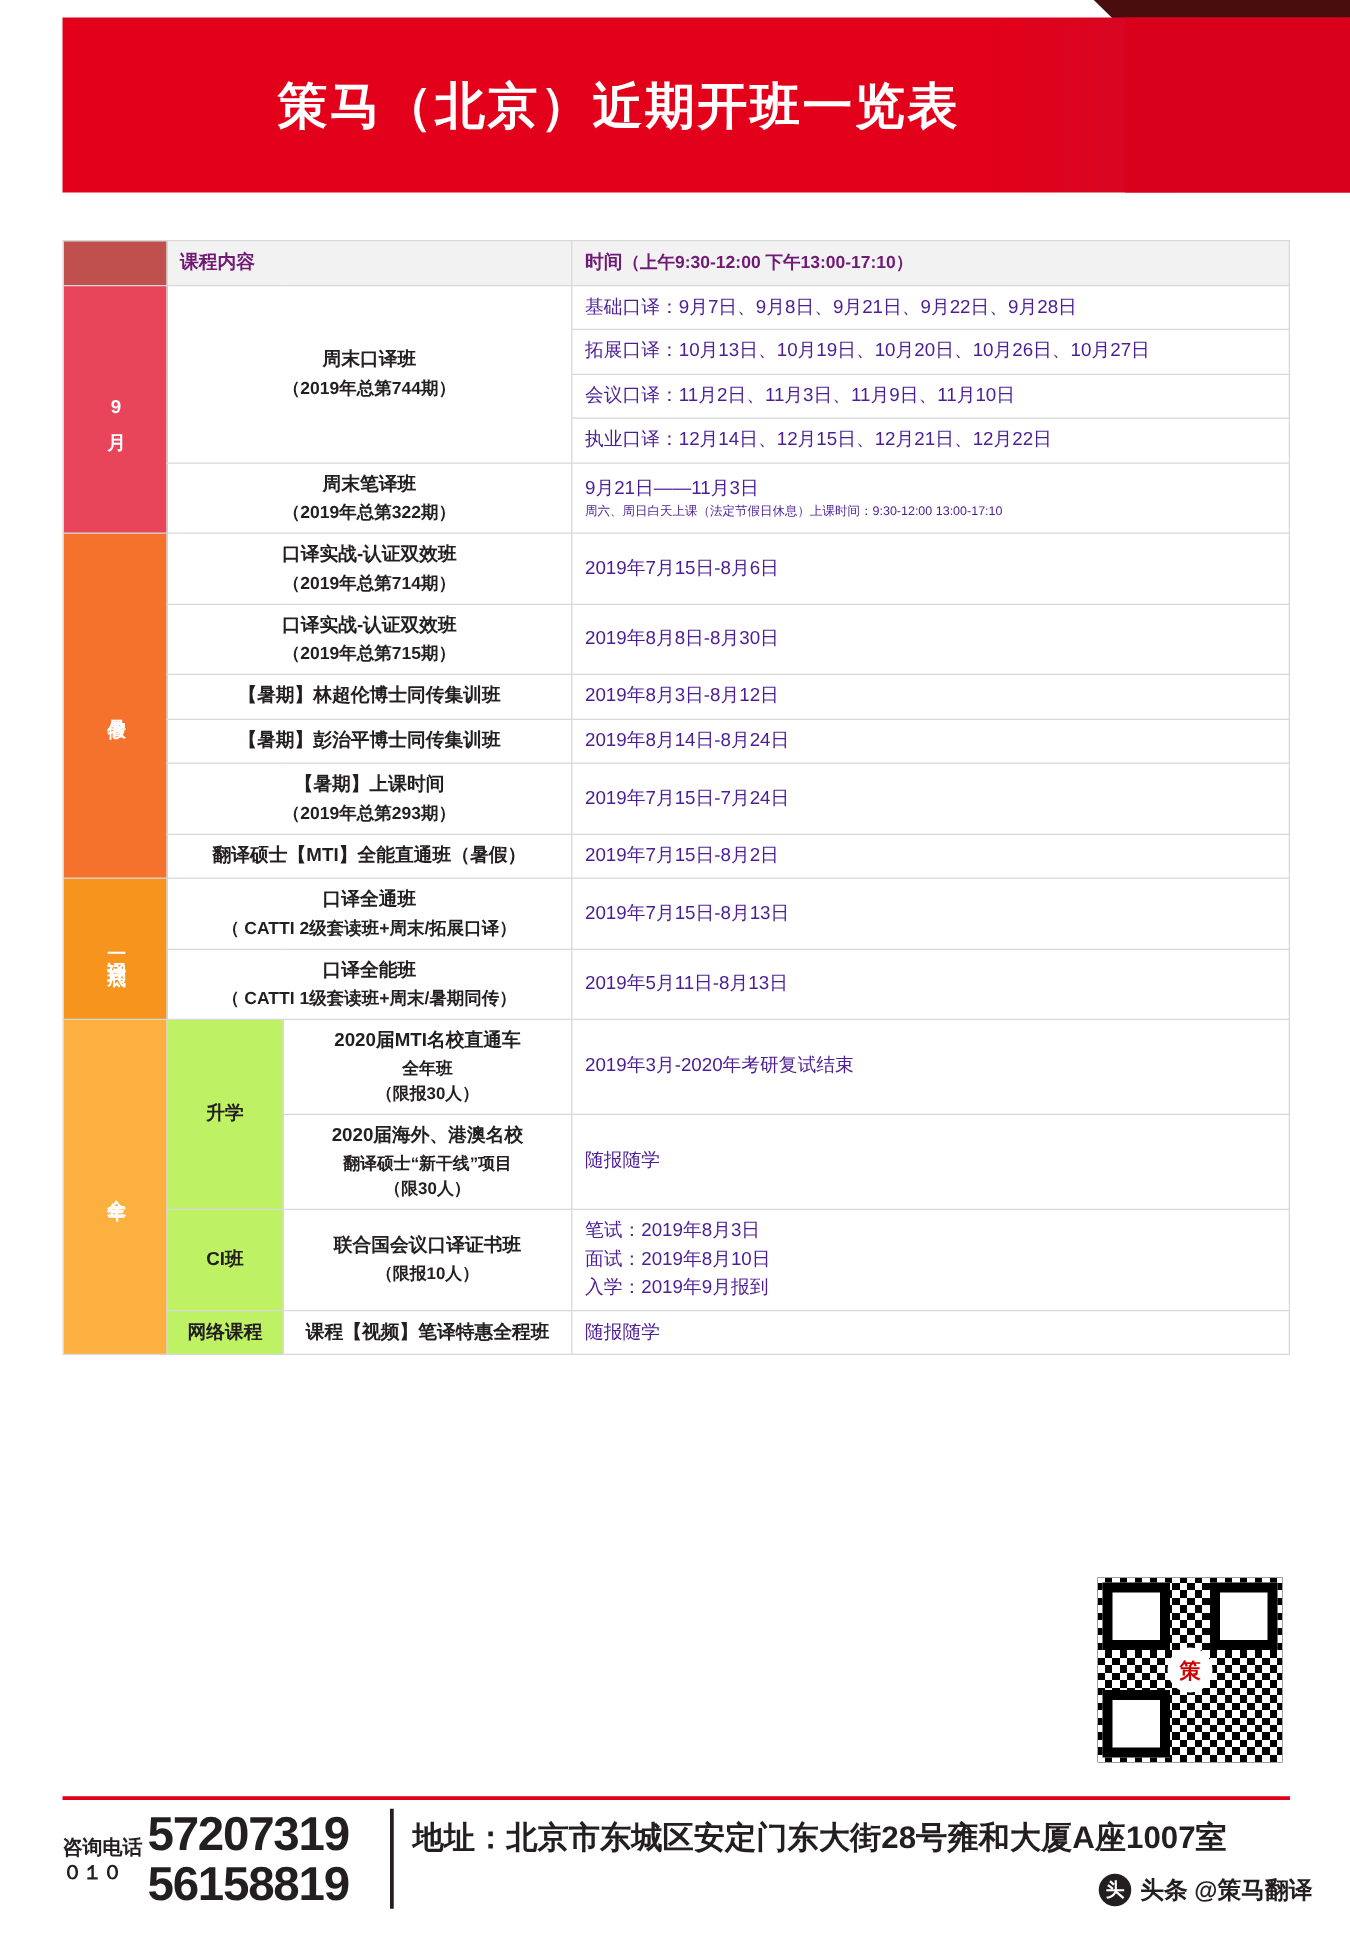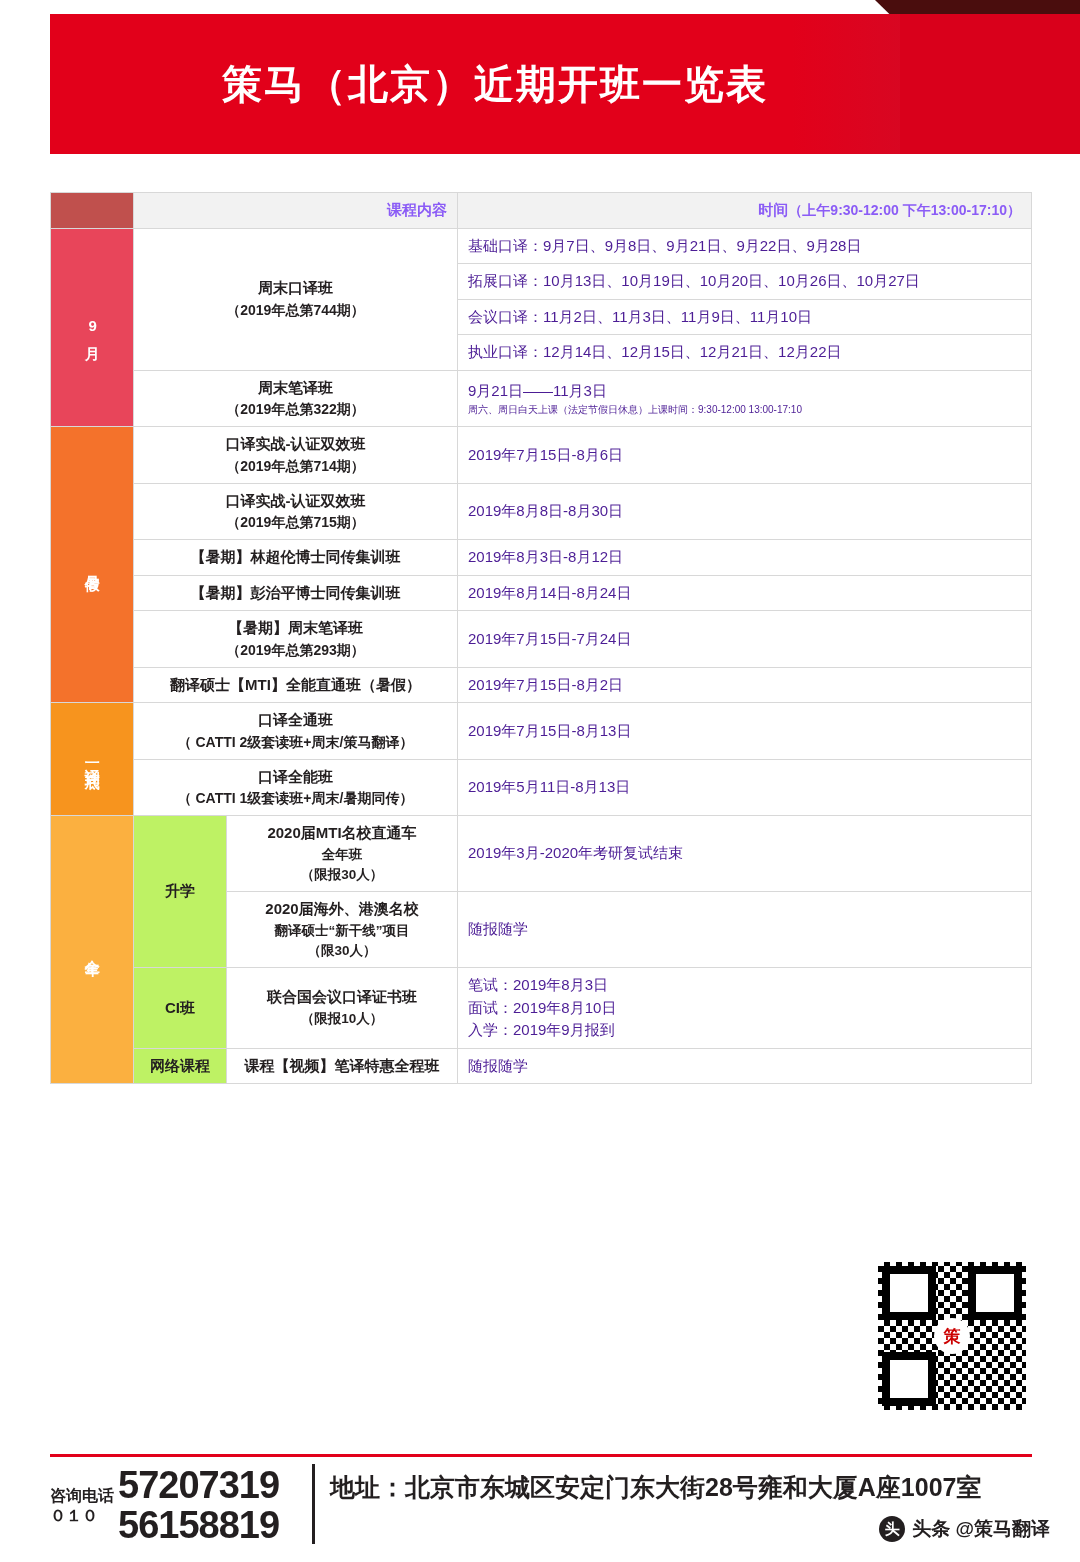--- a/index.html
+++ b/index.html
@@ -40,22 +40,22 @@
   }
   .table td,.table th{
     border:1px solid #d8d8d8;
     vertical-align:middle;
     font-size:15px;
     padding:6px 10px;
     line-height:1.5;
   }
   .hdr-blank{background:#c0504d;width:62px;border:1px solid #c0504d;}
   .hdr-cell{
-    background:#f2f2f2;color:#8b5cf6;font-weight:bold;font-size:17px;
-    text-align:right;padding:9px 6px;
+    background:#f2f2f2;color:#701a75;font-weight:bold;font-size:17px;
+    text-align:left;padding:9px 6px;
   }
   .hdr-cell .sub{font-weight:bold;font-size:14px;}
   .mcell{
     color:#fff;font-weight:bold;font-size:19px;text-align:center;
     width:62px;padding:4px 0;letter-spacing:2px;
   }
   .m-sep{ writing-mode:vertical-rl; text-orientation:upright; margin:0 auto;}
   .m-sept{background:#e8455a;}
   .m-summer{background:#f4722b;}
   .m-year1{background:#f7941e;}
@@ -85,21 +85,21 @@
   .qr:before,.qr:after{
     content:"";position:absolute;width:38px;height:38px;border:8px solid #000;background:#fff;
   }
   .qr:before{left:4px;top:4px;}
   .qr:after{right:4px;top:4px;}
   .qr-bl{position:absolute;left:4px;bottom:4px;width:38px;height:38px;border:8px solid #000;background:#fff;}
   .qr-logo{position:absolute;left:56px;top:56px;width:36px;height:36px;border-radius:50%;background:#fff;
     display:flex;align-items:center;justify-content:center;color:#c00;font-size:17px;font-weight:bold;}
   
   .footer{
-    position:absolute;left:0;bottom:0;width:1080px;height:112px;
+    position:absolute;left:0;bottom:17px;width:1080px;height:112px;
   }
   .footer-line{position:absolute;left:50px;top:4px;width:982px;height:3px;background:#e2001a;}
   .f-left{position:absolute;left:50px;top:16px;display:flex;align-items:center;}
   .f-lbl{font-size:16px;font-weight:bold;line-height:1.25;margin-right:4px;}
   .f-num{font-size:38px;font-weight:bold;letter-spacing:-1px;line-height:1.05;}
   .f-divider{position:absolute;left:312px;top:14px;width:3px;height:80px;background:#231f20;}
   .f-right{position:absolute;left:330px;top:18px;font-size:25px;font-weight:bold;line-height:1.55;}
   .f-brand{position:absolute;right:30px;bottom:20px;display:flex;align-items:center;font-size:19px;font-weight:bold;color:#231f20;}
   .f-brand .tt{display:inline-flex;align-items:center;justify-content:center;width:26px;height:26px;border-radius:50%;
     background:#231f20;color:#fff;font-size:15px;margin-right:7px;}
@@ -179,39 +179,39 @@
       <td class="time">2019年8月3日-8月12日</td>
     </tr>
     <tr>
       <td class="course" colspan="2">
         <span>【暑期】彭治平博士同传集训班</span>
       </td>
       <td class="time">2019年8月14日-8月24日</td>
     </tr>
     <tr>
       <td class="course" colspan="2">
-        <span>【暑期】周末笔译班</span>
+        <span>【暑期】上课时间</span>
         <span class="sub">（2019年总第293期）</span>
       </td>
       <td class="time">2019年7月15日-7月24日</td>
     </tr>
     <tr>
       <td class="course" colspan="2">
         <span>翻译硕士【MTI】全能直通班（暑假）</span>
       </td>
       <td class="time">2019年7月15日-8月2日</td>
     </tr>
 
     <tr>
       <td class="mcell m-year1" rowspan="2">
         <div class="m-sep">一译到底</div>
       </td>
       <td class="course" colspan="2">
         <span>口译全通班</span>
-        <span class="sub">（ CATTI 2级套读班+周末/策马翻译）</span>
+        <span class="sub">（ CATTI 2级套读班+周末/拓展口译）</span>
       </td>
       <td class="time">2019年7月15日-8月13日</td>
     </tr>
     <tr>
       <td class="course" colspan="2">
         <span>口译全能班</span>
         <span class="sub">（ CATTI 1级套读班+周末/暑期同传）</span>
       </td>
       <td class="time">2019年5月11日-8月13日</td>
     </tr>

